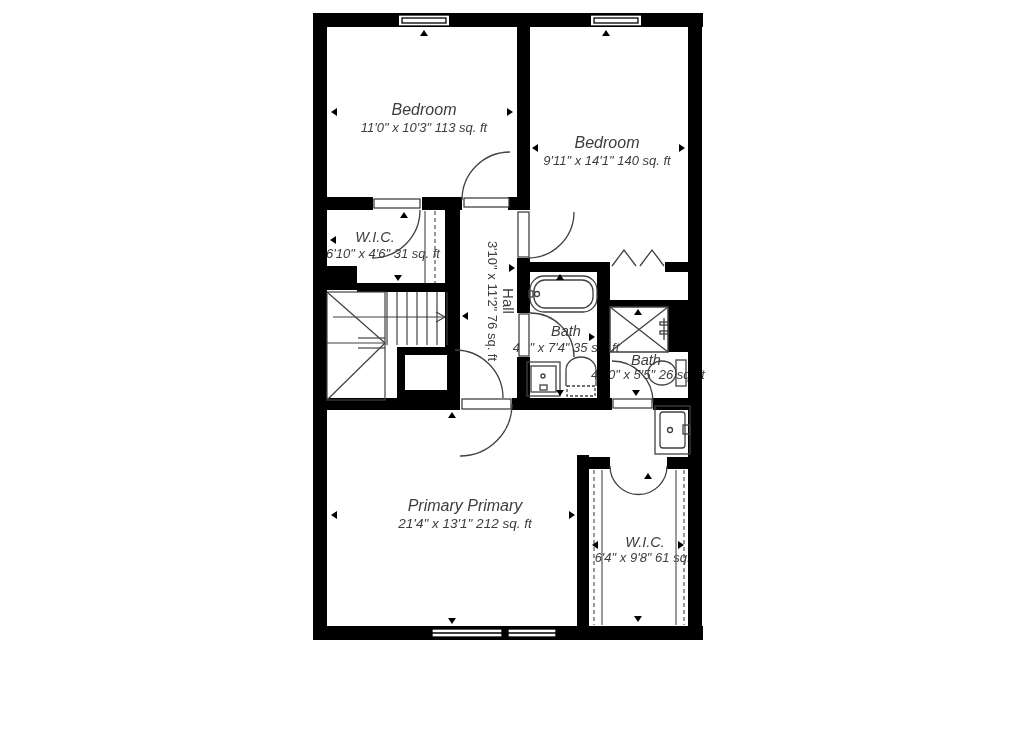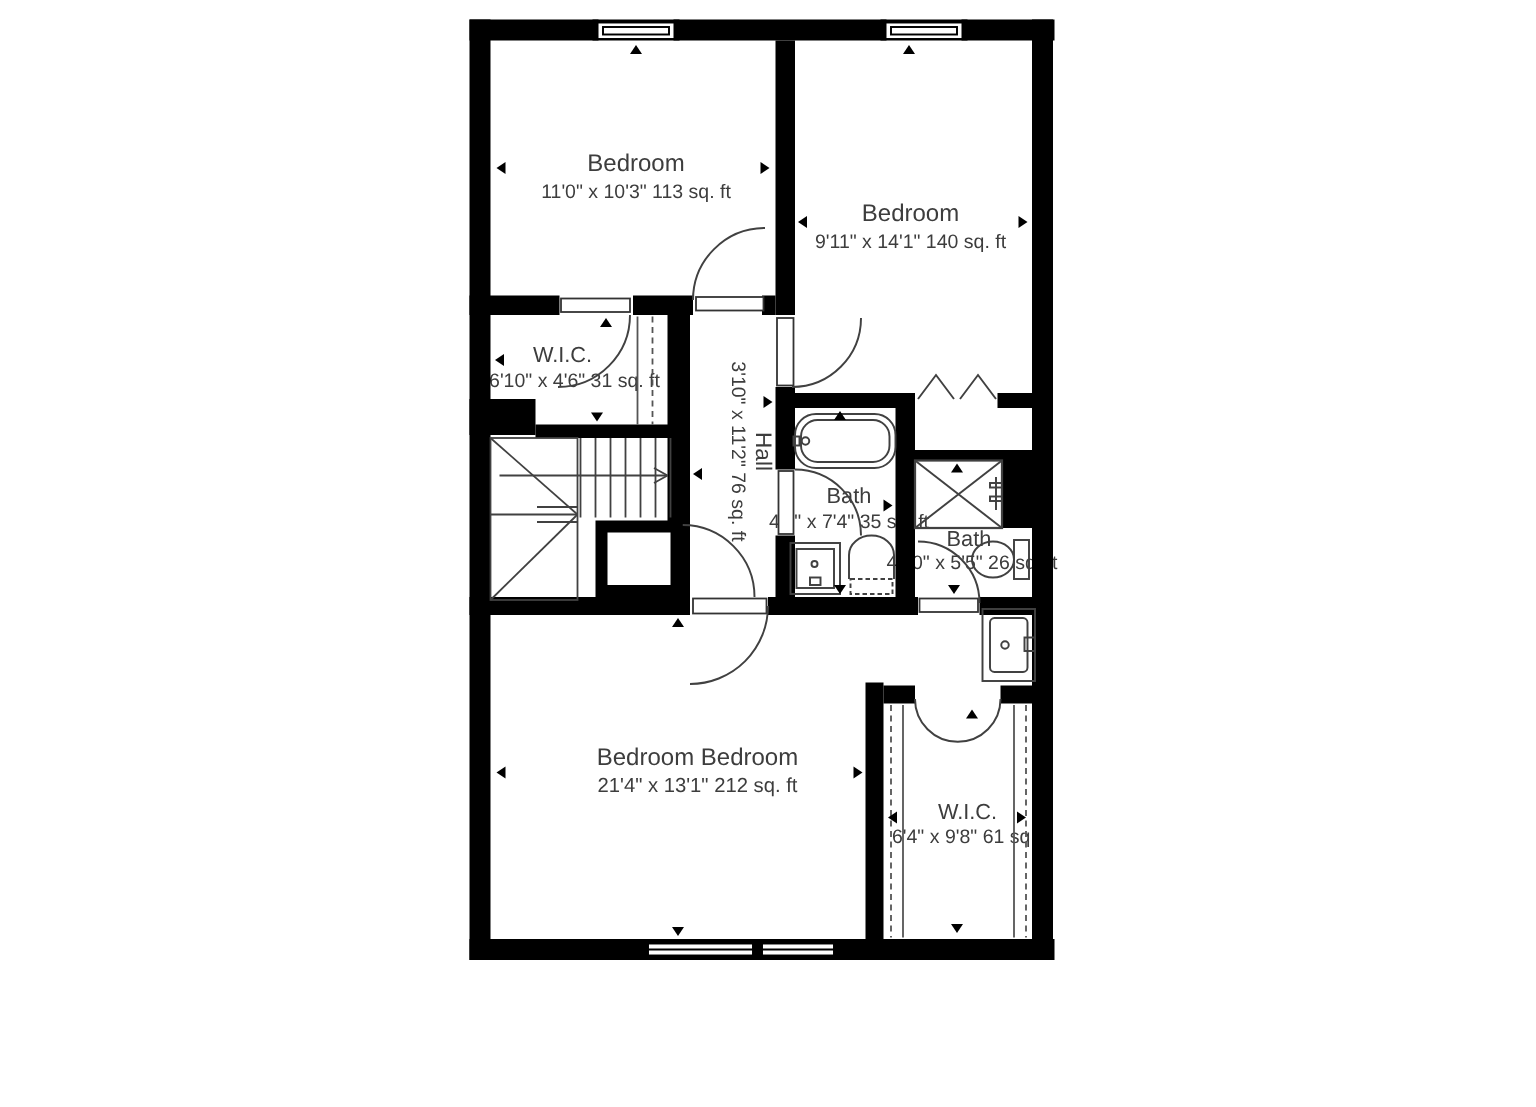--- a/index.html
+++ b/index.html
@@ -1,18 +1,18 @@
 <!DOCTYPE html>
 <html><head>
 <meta charset="utf-8">
 <style>
   html,body{margin:0;padding:0;background:#fff;}
   .stage{position:relative;width:1024px;height:738px;background:#ffffff;overflow:hidden;
          font-family:"Liberation Sans","DejaVu Sans",sans-serif;color:#3d3d3d;}
-  .lbl{position:absolute;text-align:center;z-index:1;line-height:1.25;white-space:nowrap;color:#3d3d3d;}
+  .lbl{position:absolute;text-align:center;z-index:1;line-height:1.25;white-space:nowrap;color:#3d3d3d;font-style:italic;}
   .rname{font-size:16px;}
   .rname.sm{font-size:14.5px;}
   .rdims{font-size:13px;}
   .hall-lbl{position:absolute;left:404px;top:273px;width:170px;height:56px;z-index:1;
             transform:rotate(90deg);text-align:center;}
   svg.lines{position:absolute;left:0;top:0;z-index:2;pointer-events:none;}
 </style>
 </head>
 <body>
 
@@ -48,21 +48,21 @@
   </div>
 
   <div class="lbl" style="left:596px;top:351px;width:100px;">
     <div class="rname sm">Bath</div>
   </div>
   <div class="lbl" style="left:583px;top:367px;width:130px;">
     <div class="rdims">4'10" x 5'5" 26 sq. ft</div>
   </div>
 
   <div class="lbl" style="left:335px;top:496px;width:260px;">
-    <div class="rname">Bedroom Bedroom</div>
+    <div class="rname">Primary Primary</div>
     <div class="rdims" style="font-size:13.5px;">21'4" x 13'1" 212 sq. ft</div>
   </div>
 
   <div class="lbl" style="left:545px;top:533px;width:200px;">
     <div class="rname sm">W.I.C.</div>
   </div>
   <div class="lbl" style="left:528px;top:550px;width:240px;">
     <div class="rdims">6'4" x 9'8" 61 sq. ft</div>
   </div>
 

